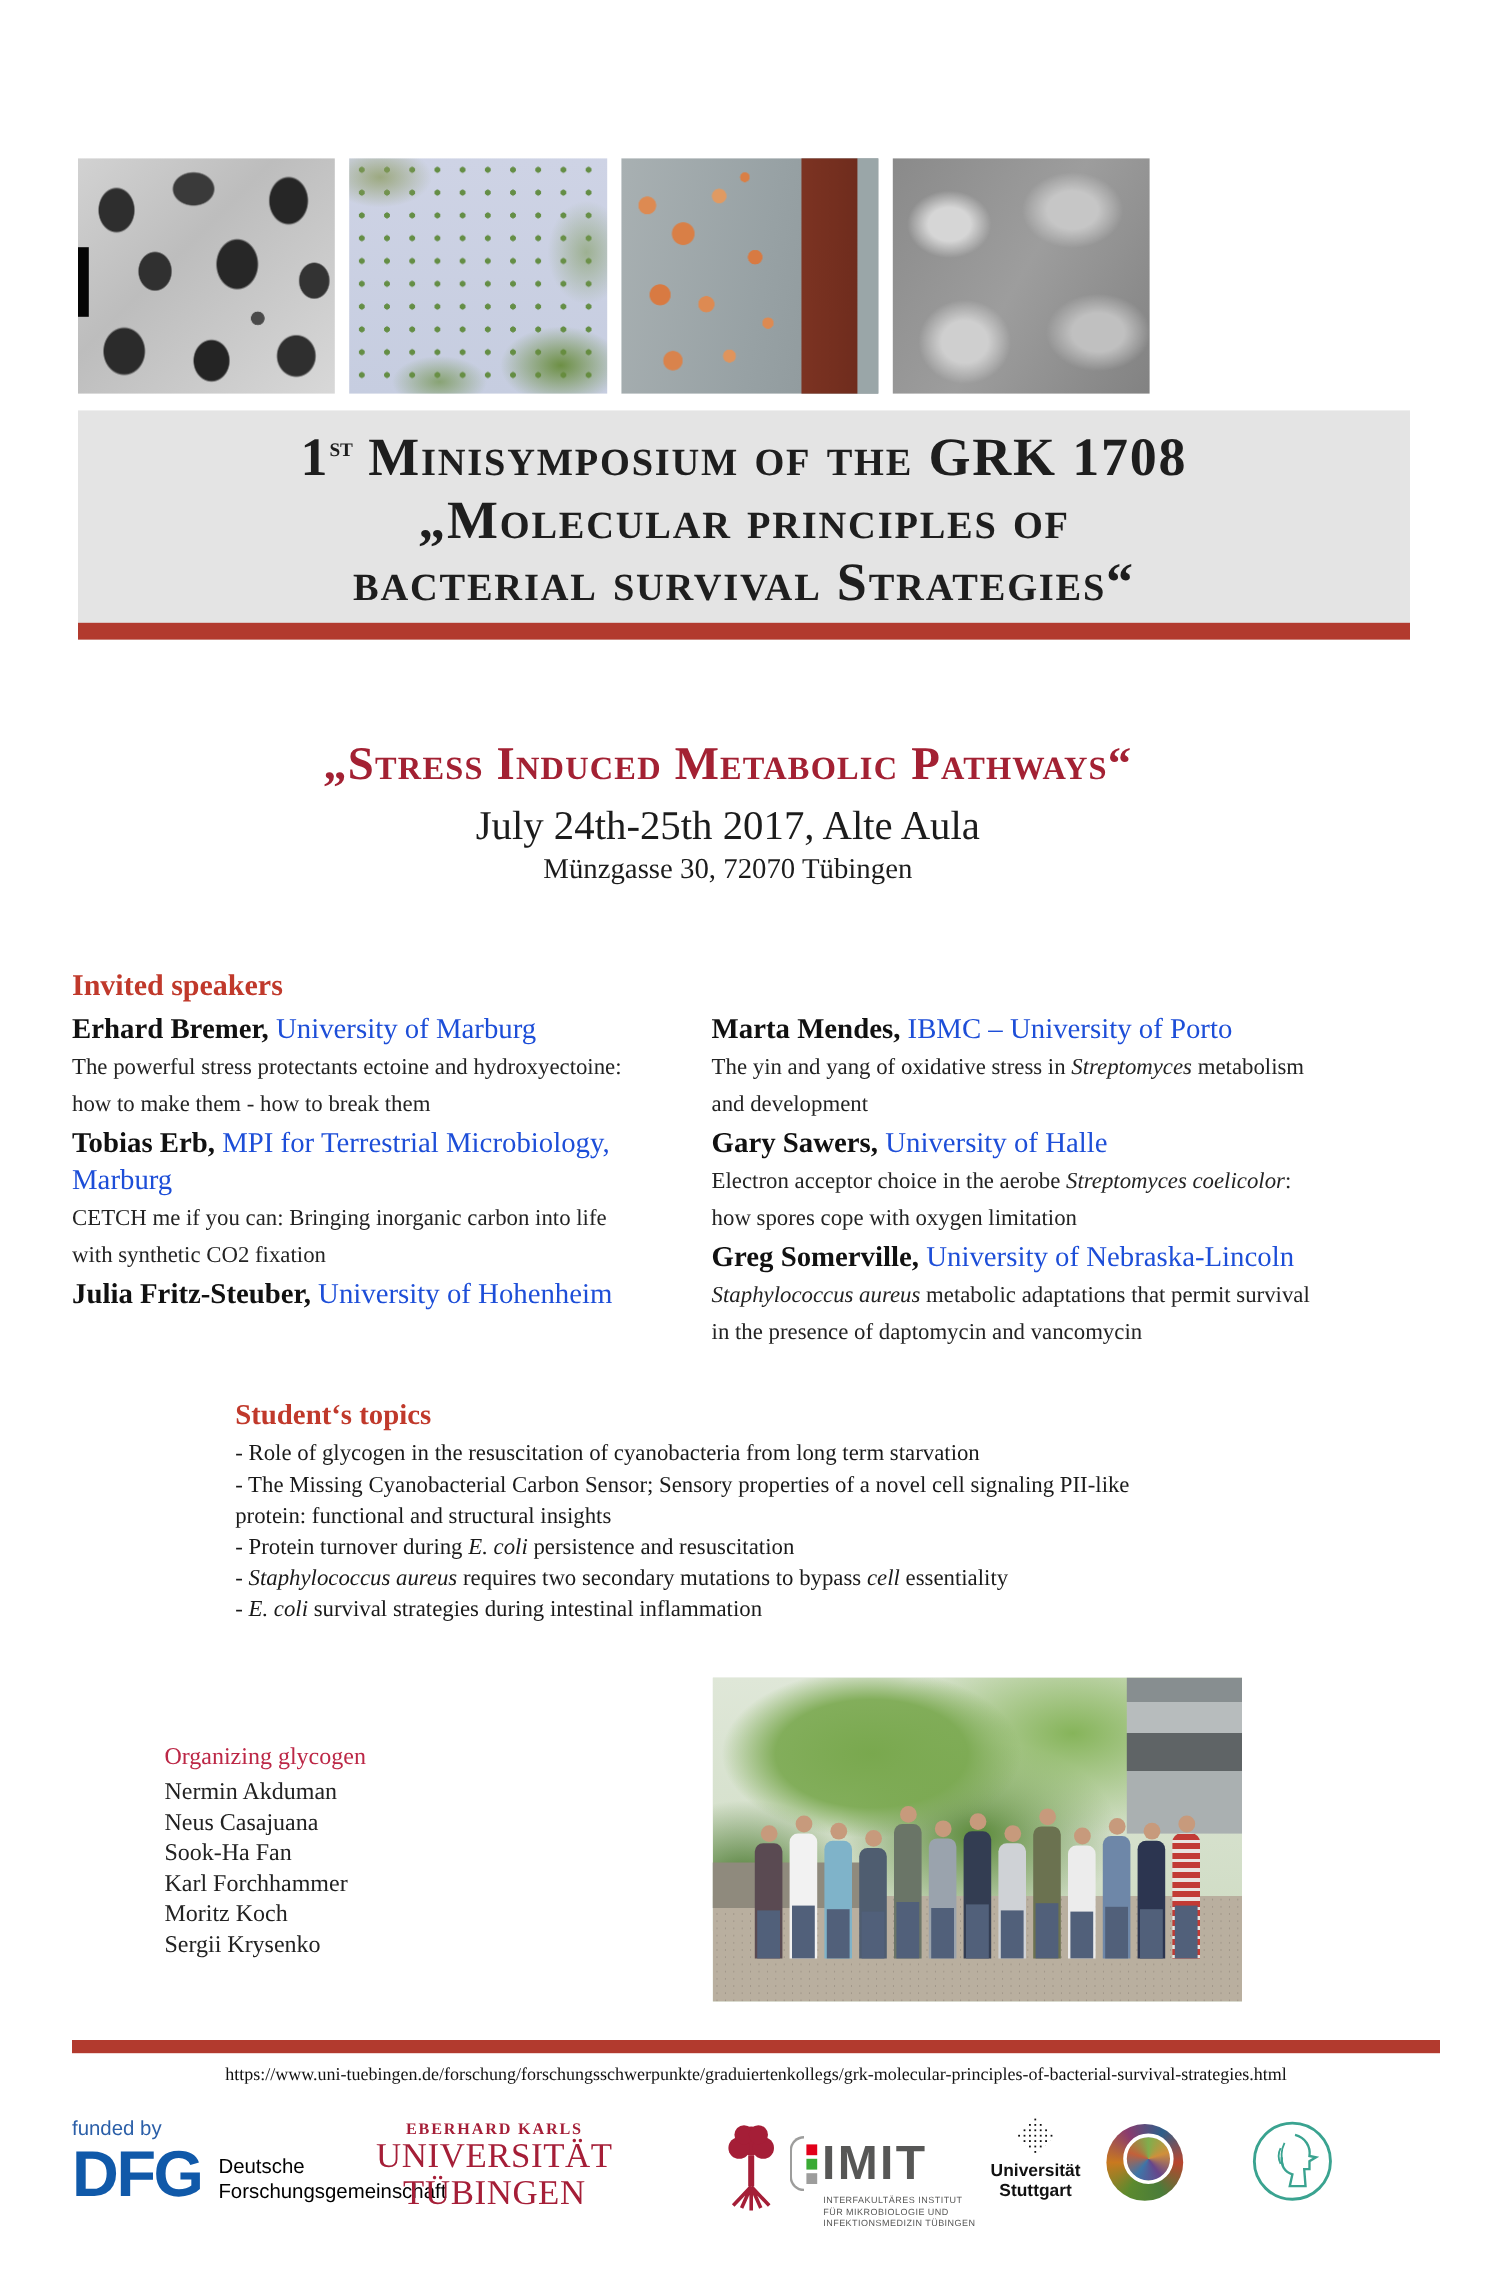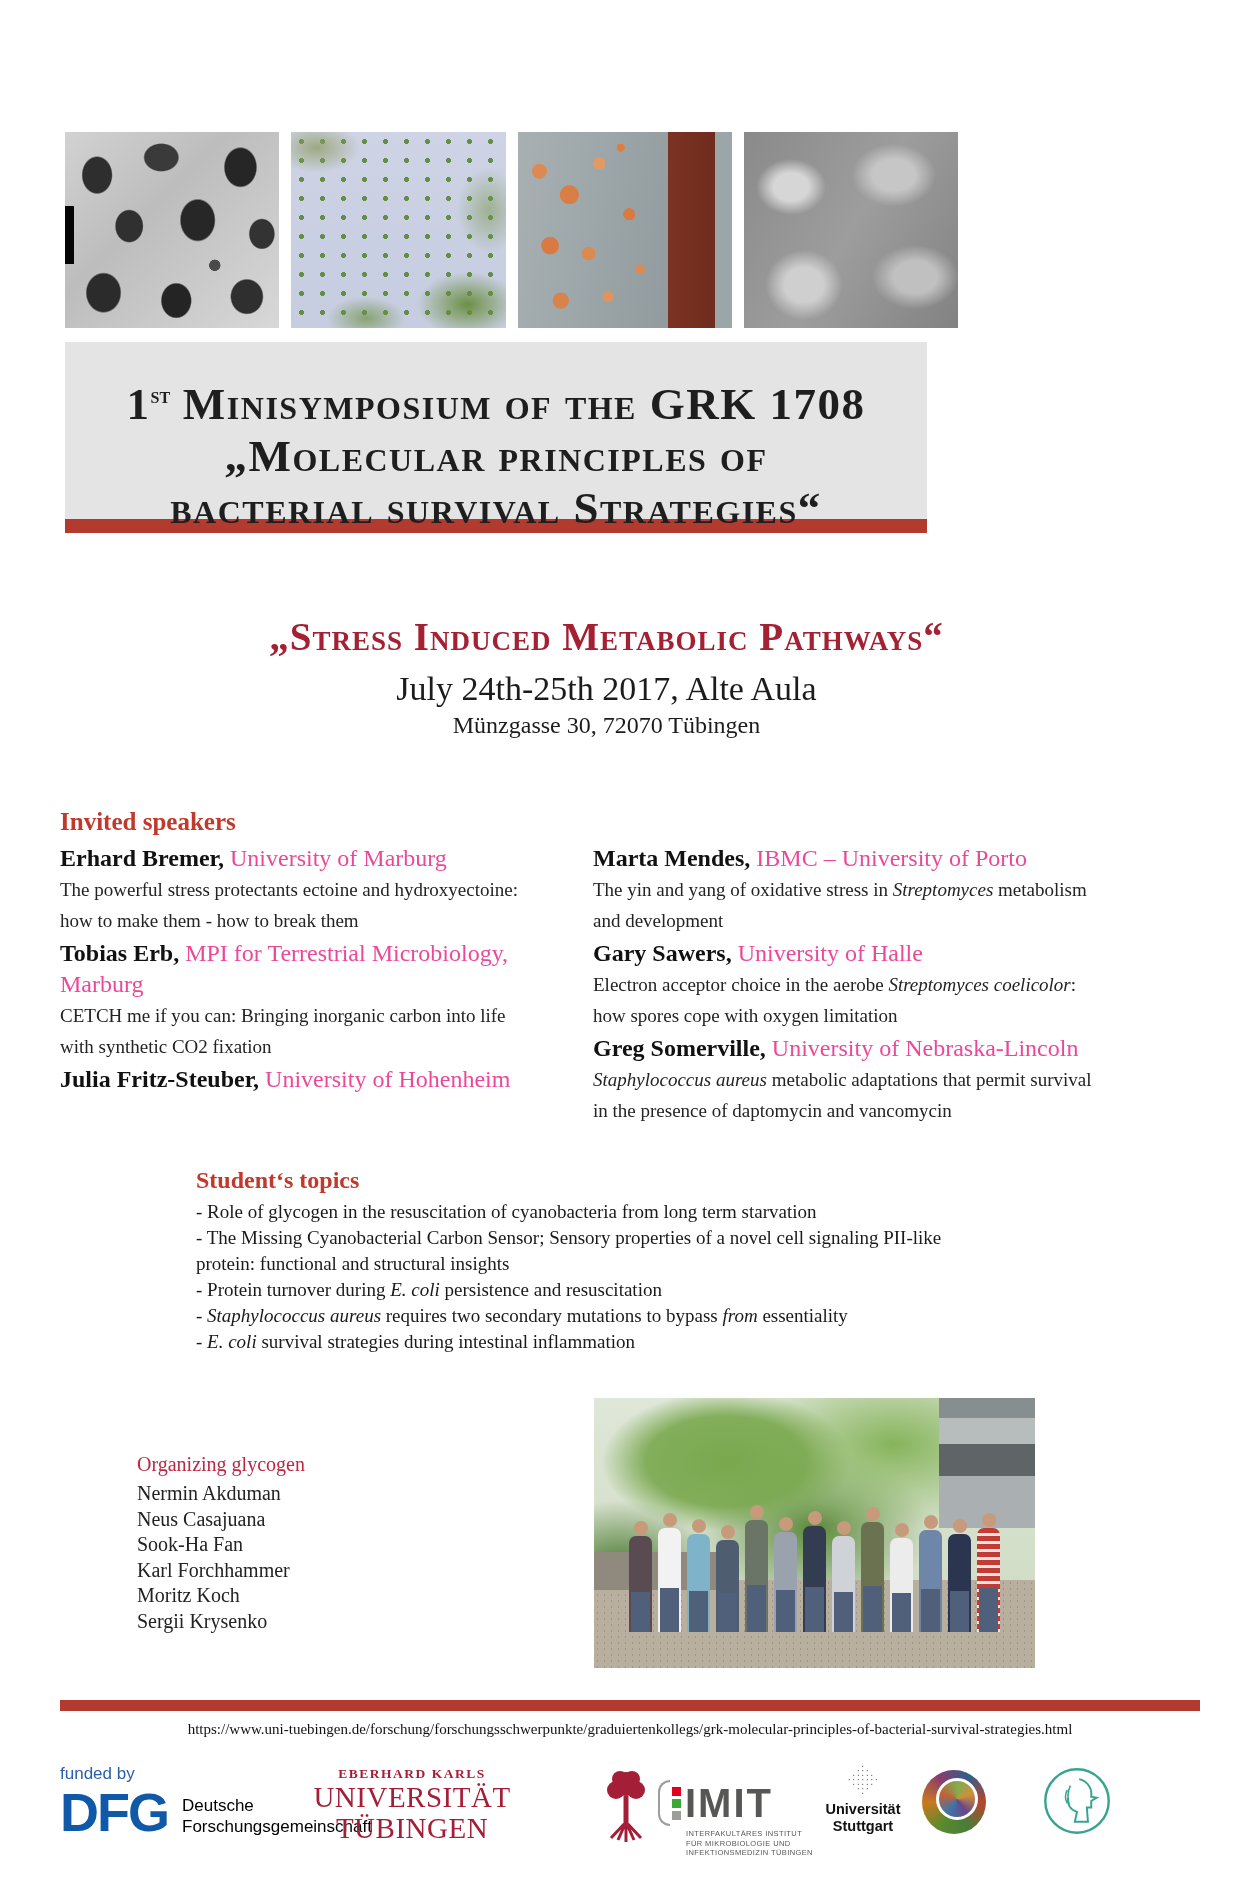--- a/index.html
+++ b/index.html
@@ -43,38 +43,38 @@
     radial-gradient(circle 6px at 48% 8%, #d97f46 65%, rgba(217,127,70,0) 70%),
     linear-gradient(100deg,#a8b0b2,#97a1a4 55%,#8b9598); }
   .m4 { background:
     radial-gradient(ellipse 50px 40px at 22% 28%, #d6d6d6 35%, rgba(214,214,214,0) 70%),
     radial-gradient(ellipse 60px 45px at 70% 22%, #c6c6c6 35%, rgba(198,198,198,0) 70%),
     radial-gradient(ellipse 55px 50px at 28% 78%, #cfcfcf 35%, rgba(207,207,207,0) 70%),
     radial-gradient(ellipse 62px 46px at 80% 74%, #c0c0c0 35%, rgba(192,192,192,0) 70%),
     linear-gradient(120deg,#8a8a8a,#9d9d9d 50%,#828282); }
 
   
-  .banner { position:absolute; left:65px; top:342px; width:862px; height:191px; background:#e4e4e4; border-bottom:14px solid #b23a2e; text-align:center; padding-top:27px; }
+  .banner { position:absolute; left:65px; top:342px; width:1110px; height:191px; background:#e4e4e4; border-bottom:14px solid #b23a2e; text-align:center; padding-top:5px; }
   .title-line { font-variant:small-caps; font-weight:600; color:#1e1e1e; font-size:45px; line-height:52px; letter-spacing:1.5px; }
   .title-line sup { font-size:52%; vertical-align:super; letter-spacing:0; }
 
   .subtitle { position:absolute; left:65px; top:578px; width:1083px; text-align:center; font-variant:small-caps; font-weight:600; font-size:39px; line-height:46px; color:#a32133; letter-spacing:1px;margin-top:36px; }
 
   .event { position:absolute; left:65px; top:668px; width:1083px; text-align:center; color:#1c1c1c; }
   .event-date { font-size:34px; line-height:42px; }
   .event-addr { font-size:24px; line-height:30px; }
 
   
   .speakers-heading { position:absolute; left:60px; top:808px; font-size:25px; font-weight:bold; color:#c0392b; }
   .col { position:absolute; top:843px; }
   .col-left { left:60px; width:545px; }
   .col-right { left:593px; width:570px; }
   .speaker { margin-bottom:2px; }
   .sp-line { font-size:24px; line-height:31px; color:#111; font-weight:bold; white-space:pre-line; }
-  .sp-aff { font-weight:normal; color:#ec4899; }
+  .sp-aff { font-weight:normal; color:#1d4ed8; }
   .sp-talk { font-size:19px; line-height:31px; color:#232323; white-space:pre-line; }
 
   
   .topics { position:absolute; left:196px; top:1167px; width:880px; }
   .topics-heading { font-size:24px; font-weight:bold; color:#c0392b; margin-bottom:5px; }
   .topic { font-size:19px; line-height:26px; color:#1a1a1a; white-space:pre-line; }
 
   
   .committee { position:absolute; left:137px; top:1453px; width:320px; }
   .committee-heading { font-size:20px; color:#bc2746; margin-bottom:5px; }
@@ -201,21 +201,21 @@
 in the presence of daptomycin and vancomycin</div>
     </div>
   </div>
 
   <div class="topics">
     <div class="topics-heading">Student‘s topics</div>
     <div class="topic">- Role of glycogen in the resuscitation of cyanobacteria from long term starvation</div>
     <div class="topic">- The Missing Cyanobacterial Carbon Sensor; Sensory properties of a novel cell signaling PII-like
 protein: functional and structural insights</div>
     <div class="topic">- Protein turnover during <i>E. coli</i> persistence and resuscitation</div>
-    <div class="topic">- <i>Staphylococcus aureus</i> requires two secondary mutations to bypass <i>from</i> essentiality</div>
+    <div class="topic">- <i>Staphylococcus aureus</i> requires two secondary mutations to bypass <i>cell</i> essentiality</div>
     <div class="topic">- <i>E. coli</i> survival strategies during intestinal inflammation</div>
   </div>
 
   <div class="committee">
     <div class="committee-heading">Organizing glycogen</div>
     <div class="committee-member">Nermin Akduman</div>
     <div class="committee-member">Neus Casajuana</div>
     <div class="committee-member">Sook-Ha Fan</div>
     <div class="committee-member">Karl Forchhammer</div>
     <div class="committee-member">Moritz Koch</div>

